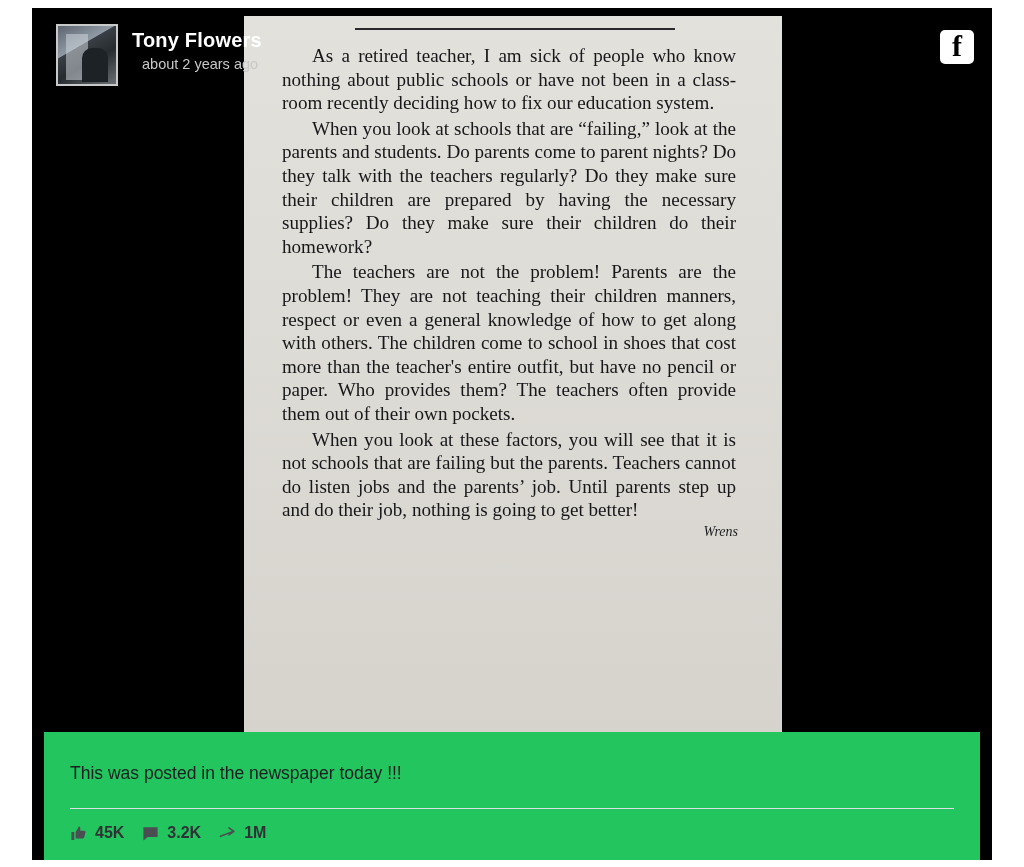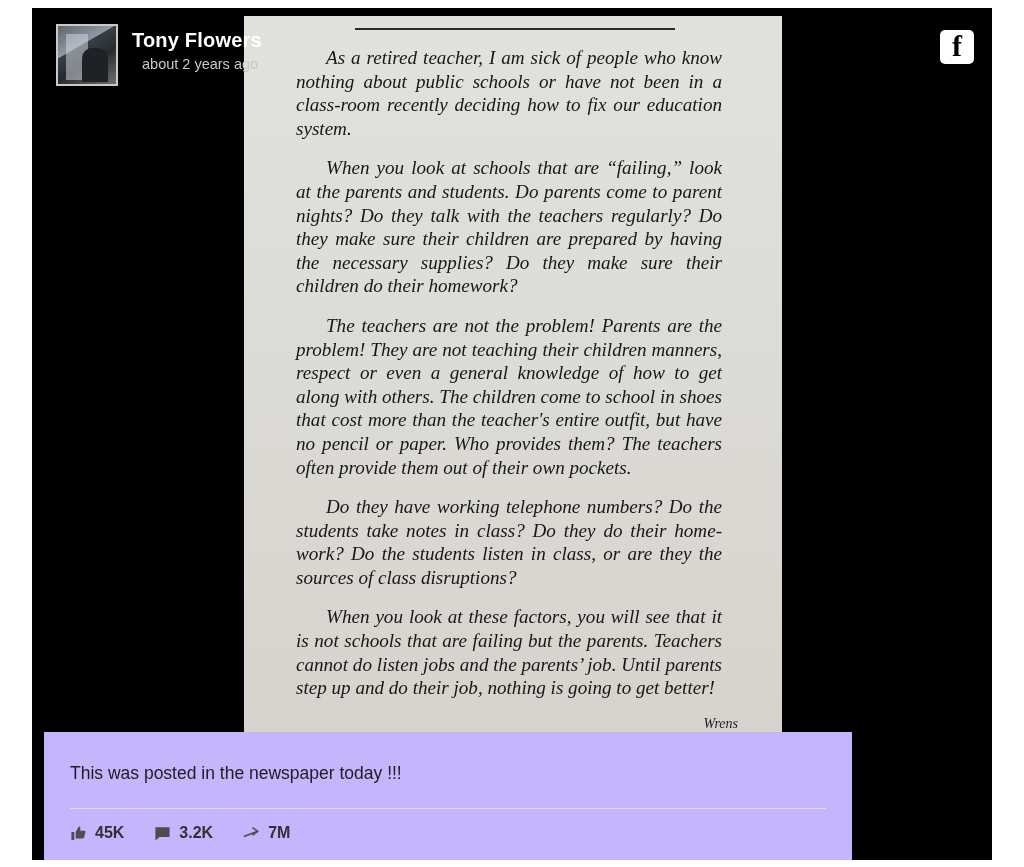--- a/index.html
+++ b/index.html
@@ -133,23 +133,22 @@
   .body-col {
     font-family: "Liberation Serif", serif;
     font-size: 19.1px;
     line-height: 23.6px;
     color: #17171a;
     text-align: justify;
     margin-top: 14px;
     padding: 0 14px 0 2px;
   }
   .body-col p {
-    margin: 16px;
+    margin: 2px;
     text-indent: 30px;
-    font-style: italic;
   }
   .sig {
     font-family: "Liberation Sans", sans-serif;
     font-size: 14px;
     text-align: right;
     color: #1c1c1f;
     margin-top: 4px;
     padding-right: 14px;
   }
   .sig-city {
@@ -158,42 +157,42 @@
     font-size: 14px;
     text-align: right;
     color: #1c1c1f;
     padding-right: 14px;
     margin-top: 1px;
   }
   
   .caption-panel {
     position: absolute;
     left: 12px; bottom: 0;
-    width: 808px; height: 128px;
-    background: #c4b5fd;
+    width: 936px; height: 128px;
+    background: #22c55e;
   }
   .caption-text {
     position: absolute;
     left: 26px; top: 30px;
     font-size: 17.5px;
     color: #1c1e21;
     line-height: 22px;
   }
   .divider {
     position: absolute;
     left: 26px; right: 26px; top: 76px;
     height: 1px;
     background: #dcdfe3;
   }
   .engagement {
     position: absolute;
     left: 26px; top: 92px;
     display: flex;
     align-items: center;
-    gap: 30px;
+    gap: 18px;
     text-align: right;
   }
   .eng-item {
     display: flex;
     align-items: center;
     gap: 8px;
     color: #2f3136;
     font-size: 16px;
     font-weight: bold;
   }
@@ -223,21 +222,20 @@
       <span>f</span>
     </div>
 
     <div class="clipping">
       <div class="clipping-inner">
         <div class="kicker-rule"></div>
         <div class="body-col">
           <p>As a retired teacher, I am sick of people who know nothing about public schools or have not been in a class-room recently deciding how to fix our education system.</p>
           <p>When you look at schools that are “failing,” look at the parents and students. Do parents come to parent nights? Do they talk with the teachers regularly? Do they make sure their children are prepared by having the necessary supplies? Do they make sure their children do their homework?</p>
           <p>The teachers are not the problem! Parents are the problem! They are not teaching their children manners, respect or even a general knowledge of how to get along with others. The children come to school in shoes that cost more than the teacher's entire outfit, but have no pencil or paper. Who provides them? The teachers often provide them out of their own pockets.</p>
-          <p>Do they have working telephone numbers? Do the students take notes in class? Do they do their home-work? Do the students listen in class, or are they the sources of class disruptions?</p>
           <p>When you look at these factors, you will see that it is not schools that are failing but the parents. Teachers cannot do listen jobs and the parents’ job. Until parents step up and do their job, nothing is going to get better!</p>
         </div>
         <div class="sig-city">Wrens</div>
       </div>
     </div>
 
     <div class="caption-panel">
       <div class="caption-text">This was posted in the newspaper today !!!</div>
       <div class="divider"></div>
       <div class="engagement">
@@ -260,20 +258,20 @@
           <span>3.2K</span>
         </div>
 
         <div class="eng-item">
           <span class="eng-icon">
             <svg width="17" height="17" viewBox="0 0 24 24" fill="none" stroke="#4a4d52" stroke-width="2.2" stroke-linecap="round" stroke-linejoin="round">
               <path d="M2 16 L20 9"></path>
               <path d="M14 4 L21 9 L14 14"></path>
             </svg>
           </span>
-          <span>7M</span>
+          <span>1M</span>
         </div>
 
       </div>
     </div>
 
   </div>
 </div>
 
 </body></html>

